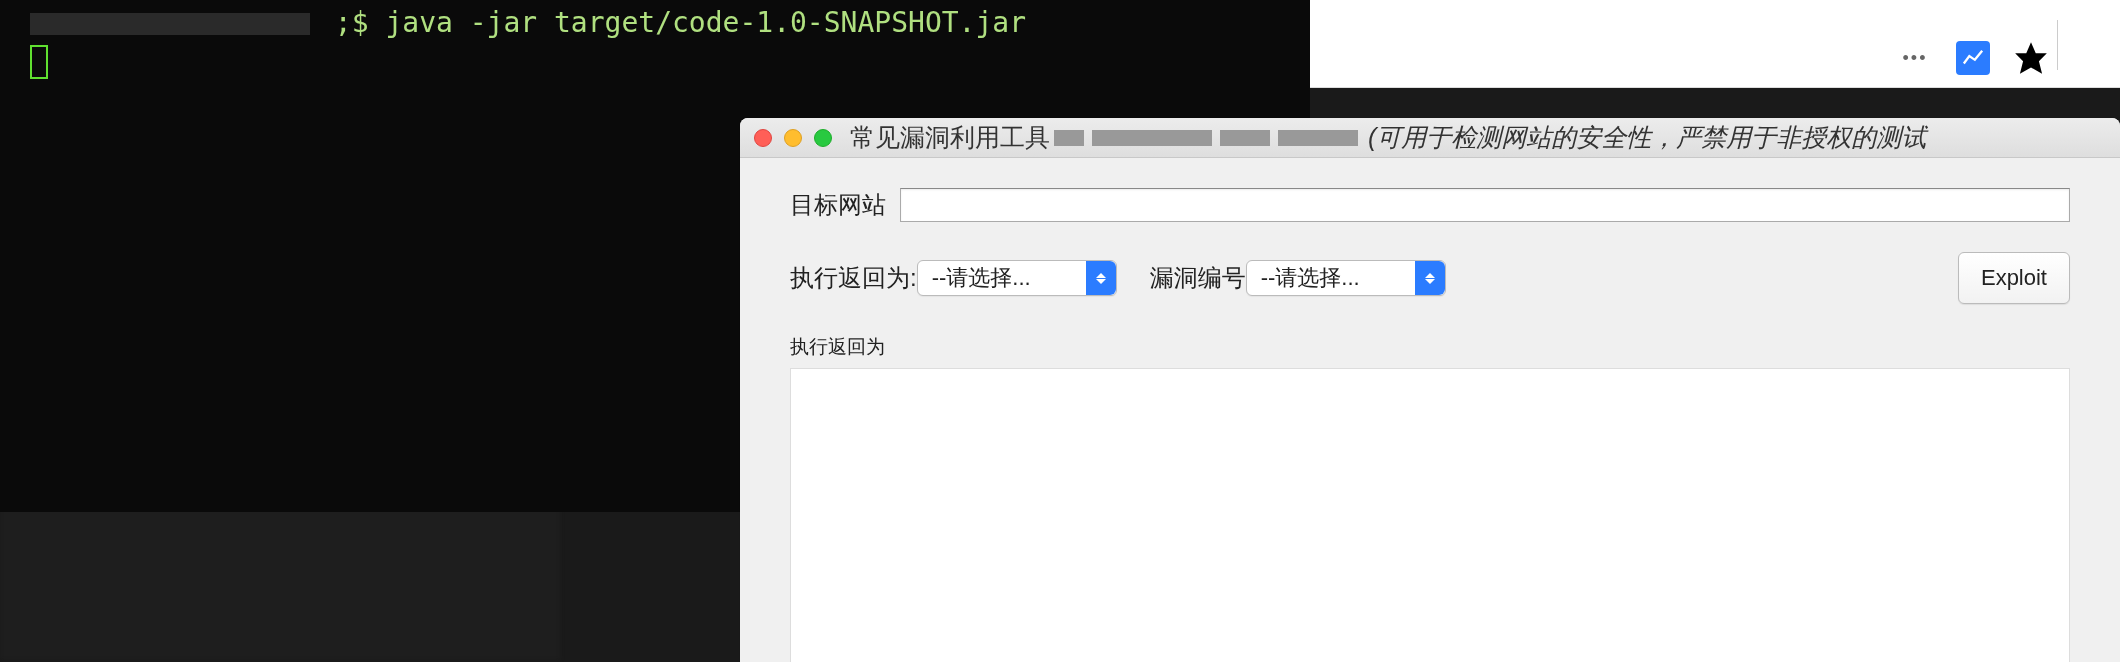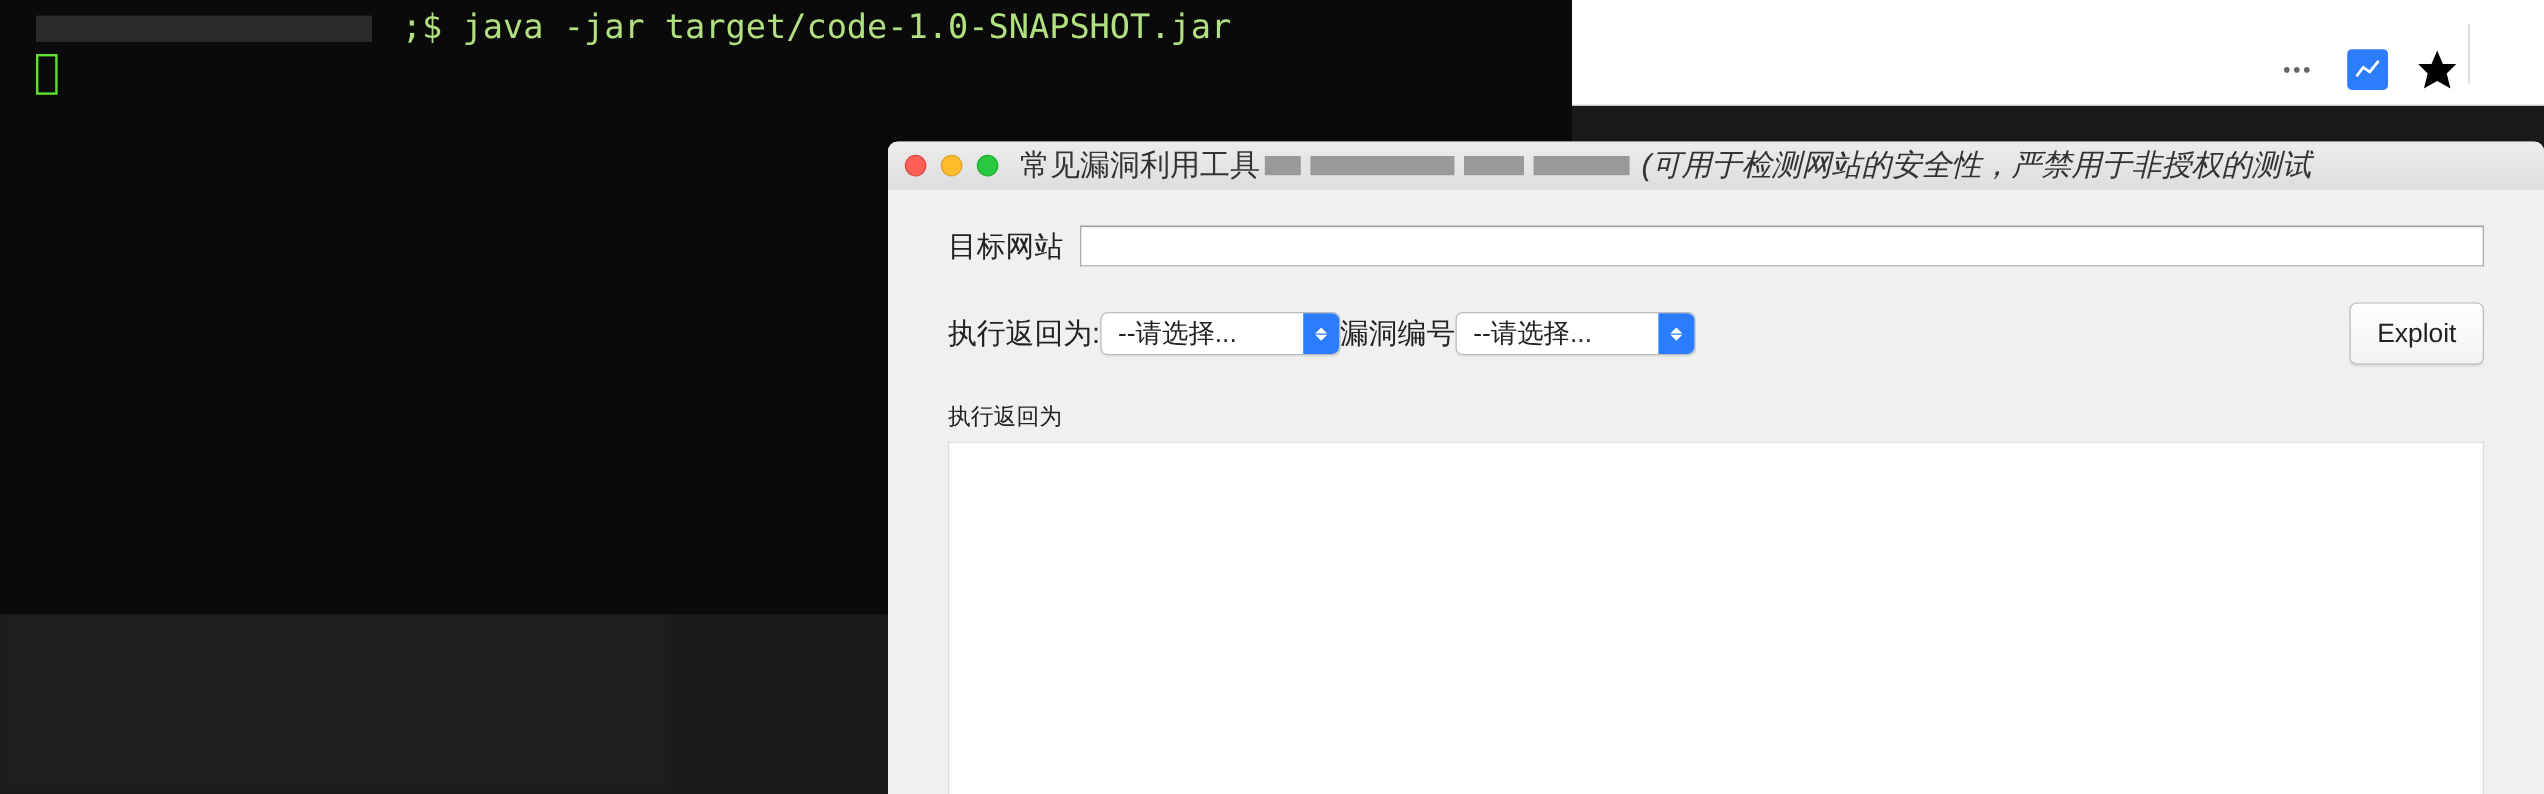--- a/index.html
+++ b/index.html
@@ -285,21 +285,21 @@
       <input class="text-input" value="" style="">
     </div>
 
     <div class="form-row">
       <span class="form-label">执行返回为:</span>
       <div class="select-wrap">
         <span class="sel-text">--请选择...</span>
         <div class="select-arrows"></div>
       </div>
 
-      <span class="form-label" style="min-width:auto;">漏洞编号</span>
+      <span class="form-label" style="min-width:auto;margin-left:33px;">漏洞编号</span>
       <div class="select-wrap">
         <span class="sel-text">--请选择...</span>
         <div class="select-arrows"></div>
       </div>
 
       <div style="flex:1"></div>
       <button class="mac-button">Exploit</button>
     </div>
 
     <div class="output-label">执行返回为</div>

